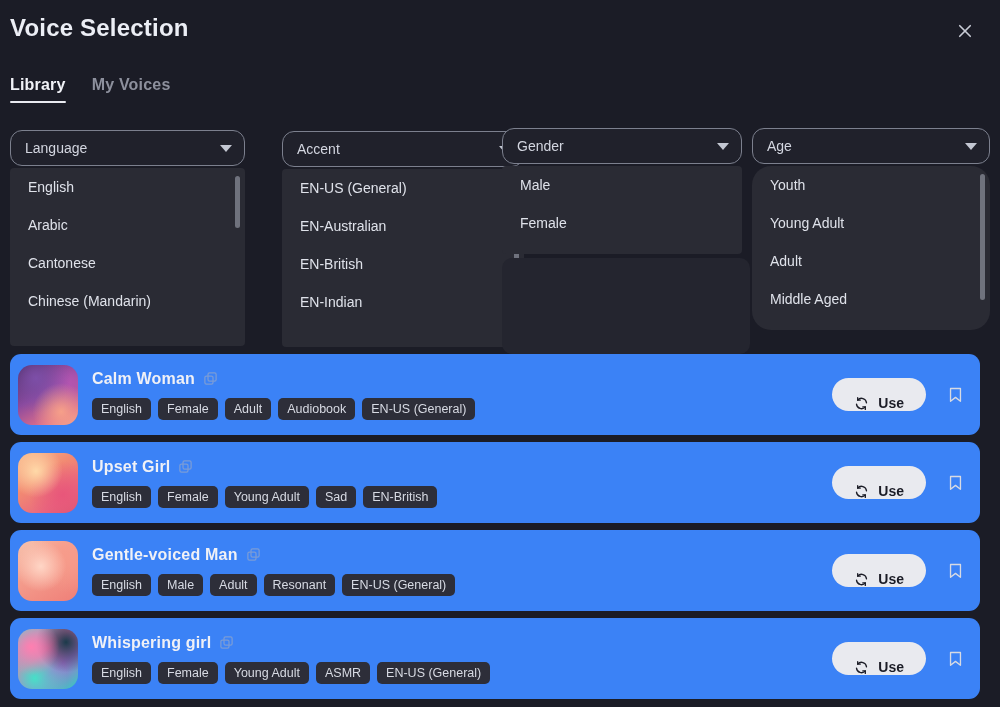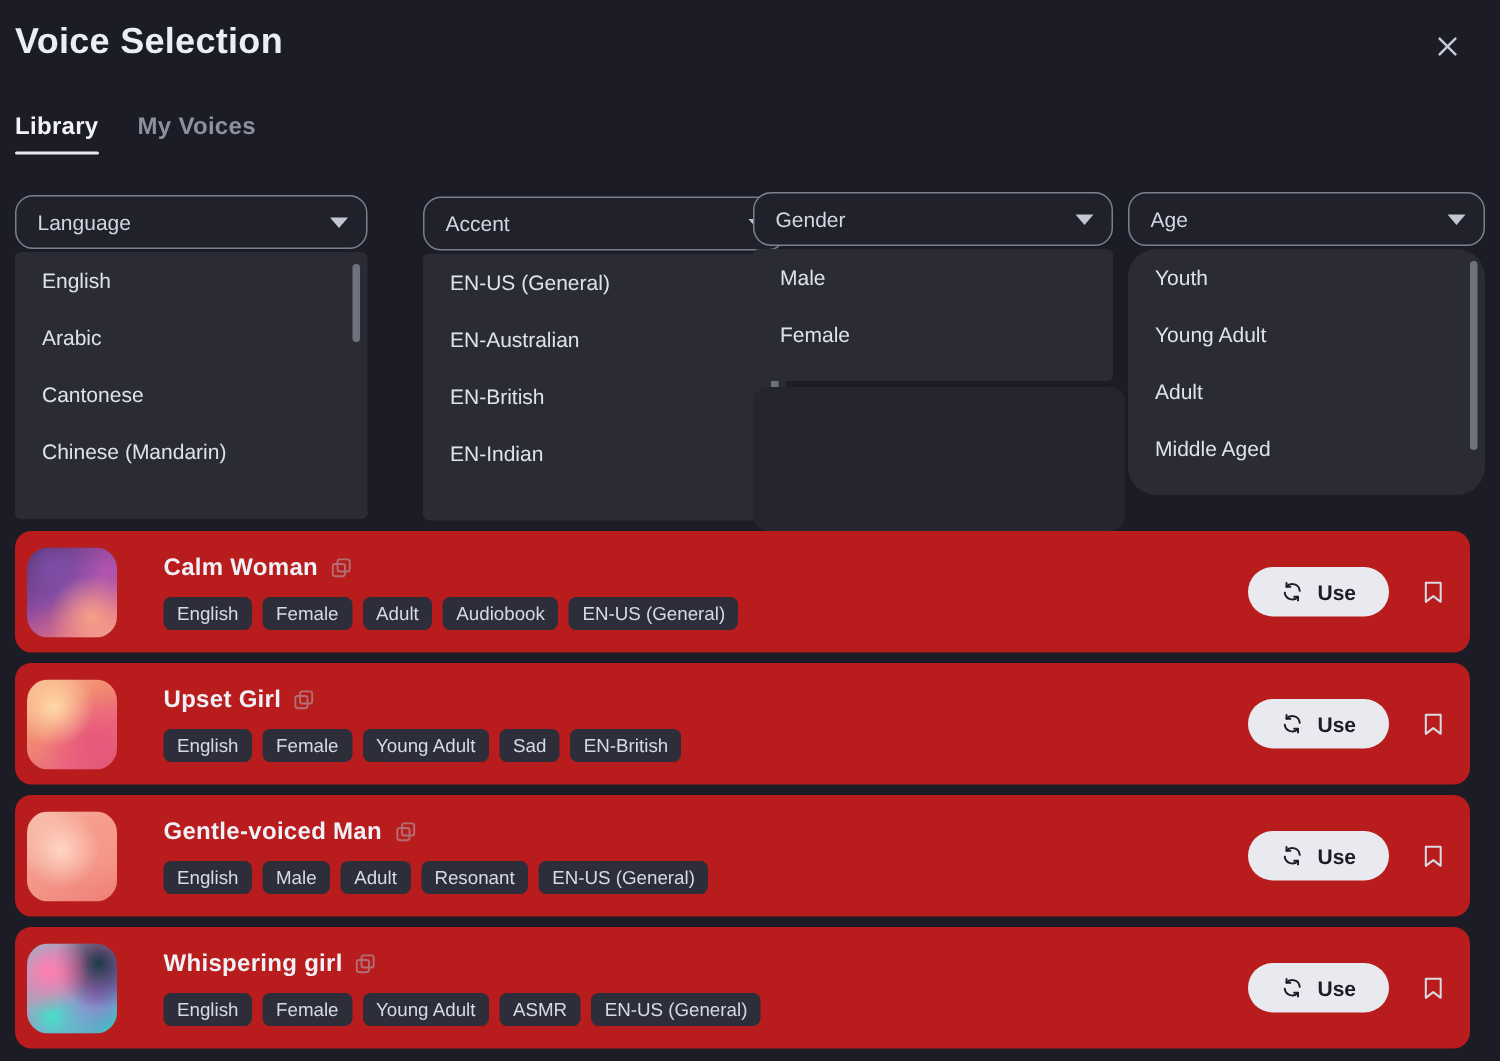--- a/index.html
+++ b/index.html
@@ -97,45 +97,44 @@
   }
 
   
   .voice-list {
     position: absolute; left: 10px; top: 354px;
     width: 970px; display: flex; flex-direction: column; gap: 7px;
   }
   .voice-card {
     position: relative;
     height: 81px;
-    background: #b91c1c;
+    background: #3b82f6;
     border-radius: 11px;
     display: flex; align-items: center;
     padding: 0 14px 0 8px;
-    gap: 17px;
   }
   .avatar {
     width: 60px; height: 60px; border-radius: 14px;
     flex: 0 0 60px; margin-right: 14px;
   }
   .voice-main { flex: 1 1 auto; min-width: 0; }
   .voice-name-row { display: flex; align-items: center; gap: 8px; }
   .voice-name {
     font-size: 16px; font-weight: bold; color: #f0f1f6; letter-spacing: .2px;
   }
   .copy-icon { width: 15px; height: 15px; opacity: .55; cursor: pointer; }
   .tag-row { display: flex; gap: 7px; margin-top: 10px; flex-wrap: wrap; }
   .tag {
     font-size: 12.5px; color: #d7dae3;
     background: #2d2e39; border-radius: 5px;
     padding: 4px 9px; white-space: nowrap;
   }
   .voice-actions { display: flex; align-items: center; gap: 18px; }
   .use-btn {
-    display: flex; align-items: center; gap: 9px;
+    display: flex; align-items: flex-end; gap: 9px;
     background: #e9eaef; color: #1b1c26;
     border: none; border-radius: 18px;
     height: 33px; padding: 0 22px;
     font-size: 14px; font-weight: bold;
     font-family: "Liberation Sans", sans-serif;
     cursor: pointer;
   }
   .use-btn svg { width: 15px; height: 15px; }
   .bookmark-btn {
     width: 22px; height: 24px; cursor: pointer;

